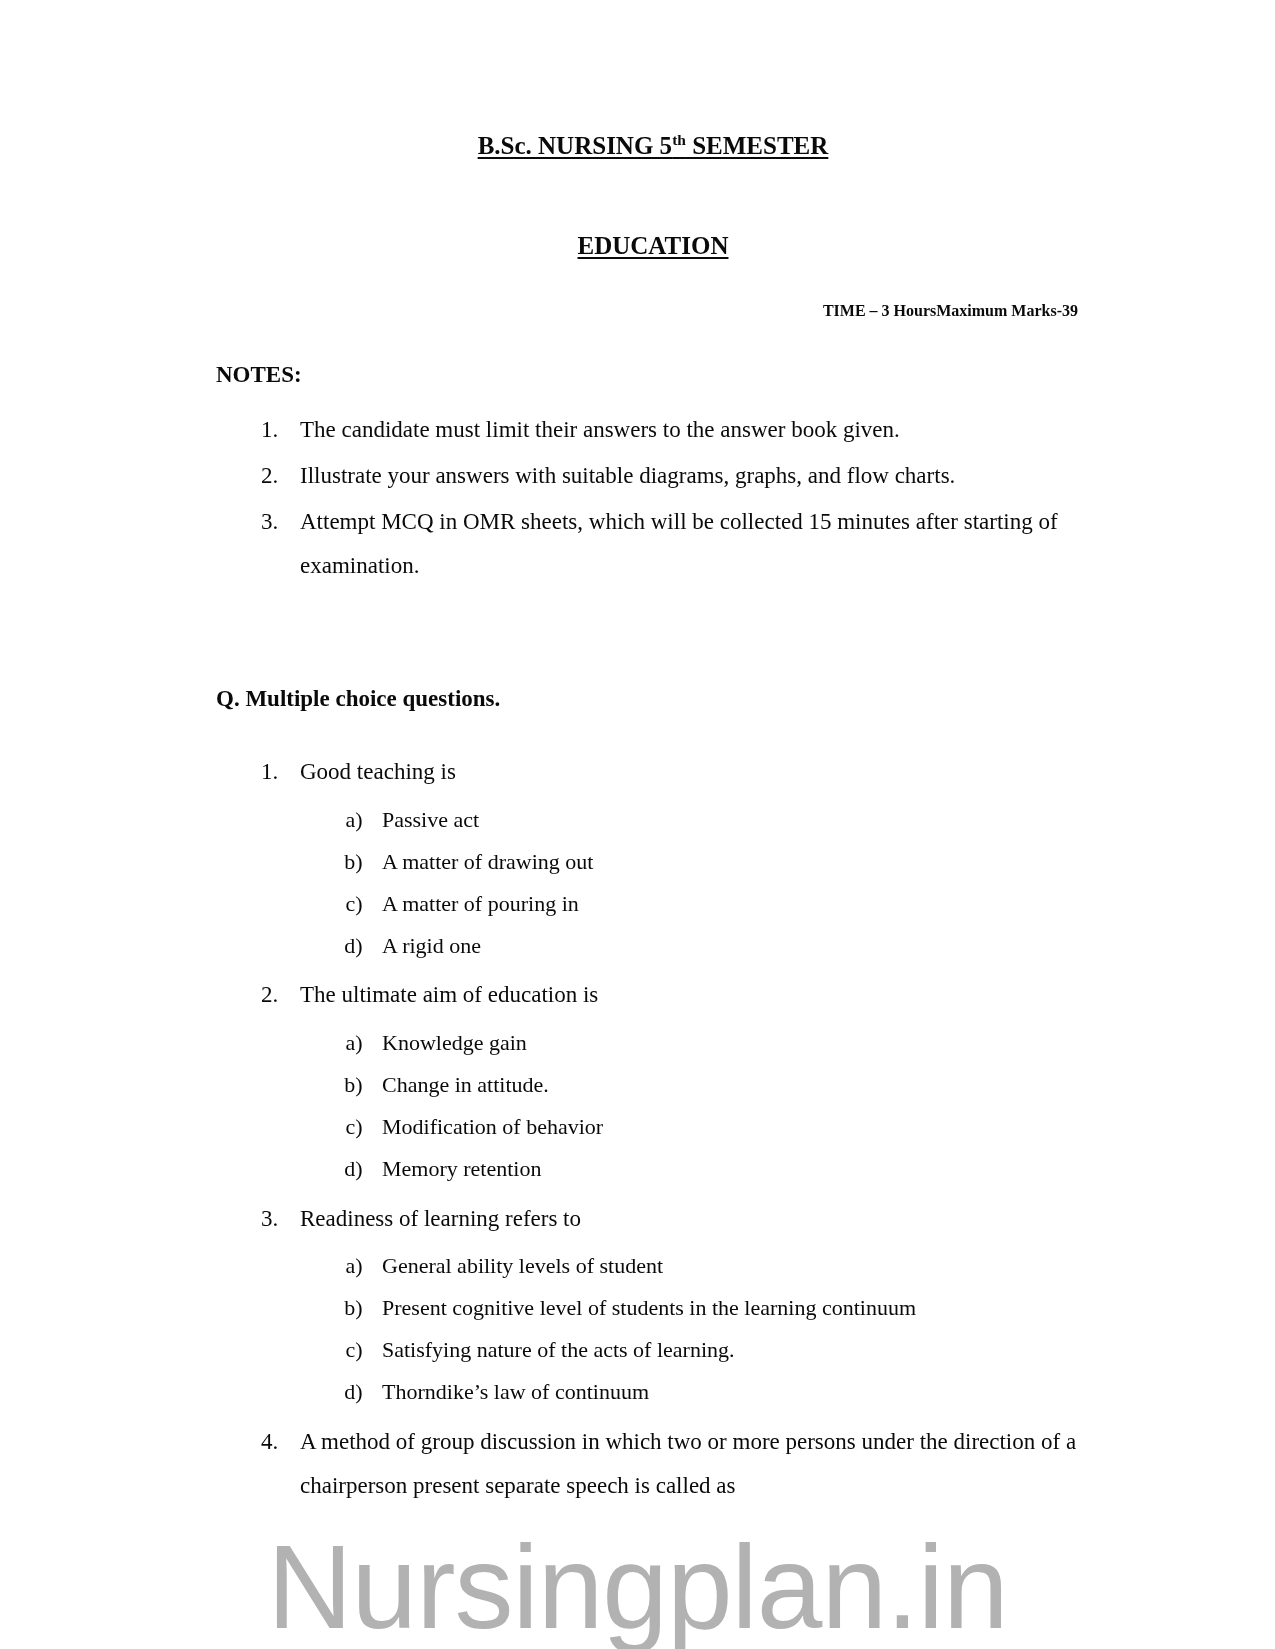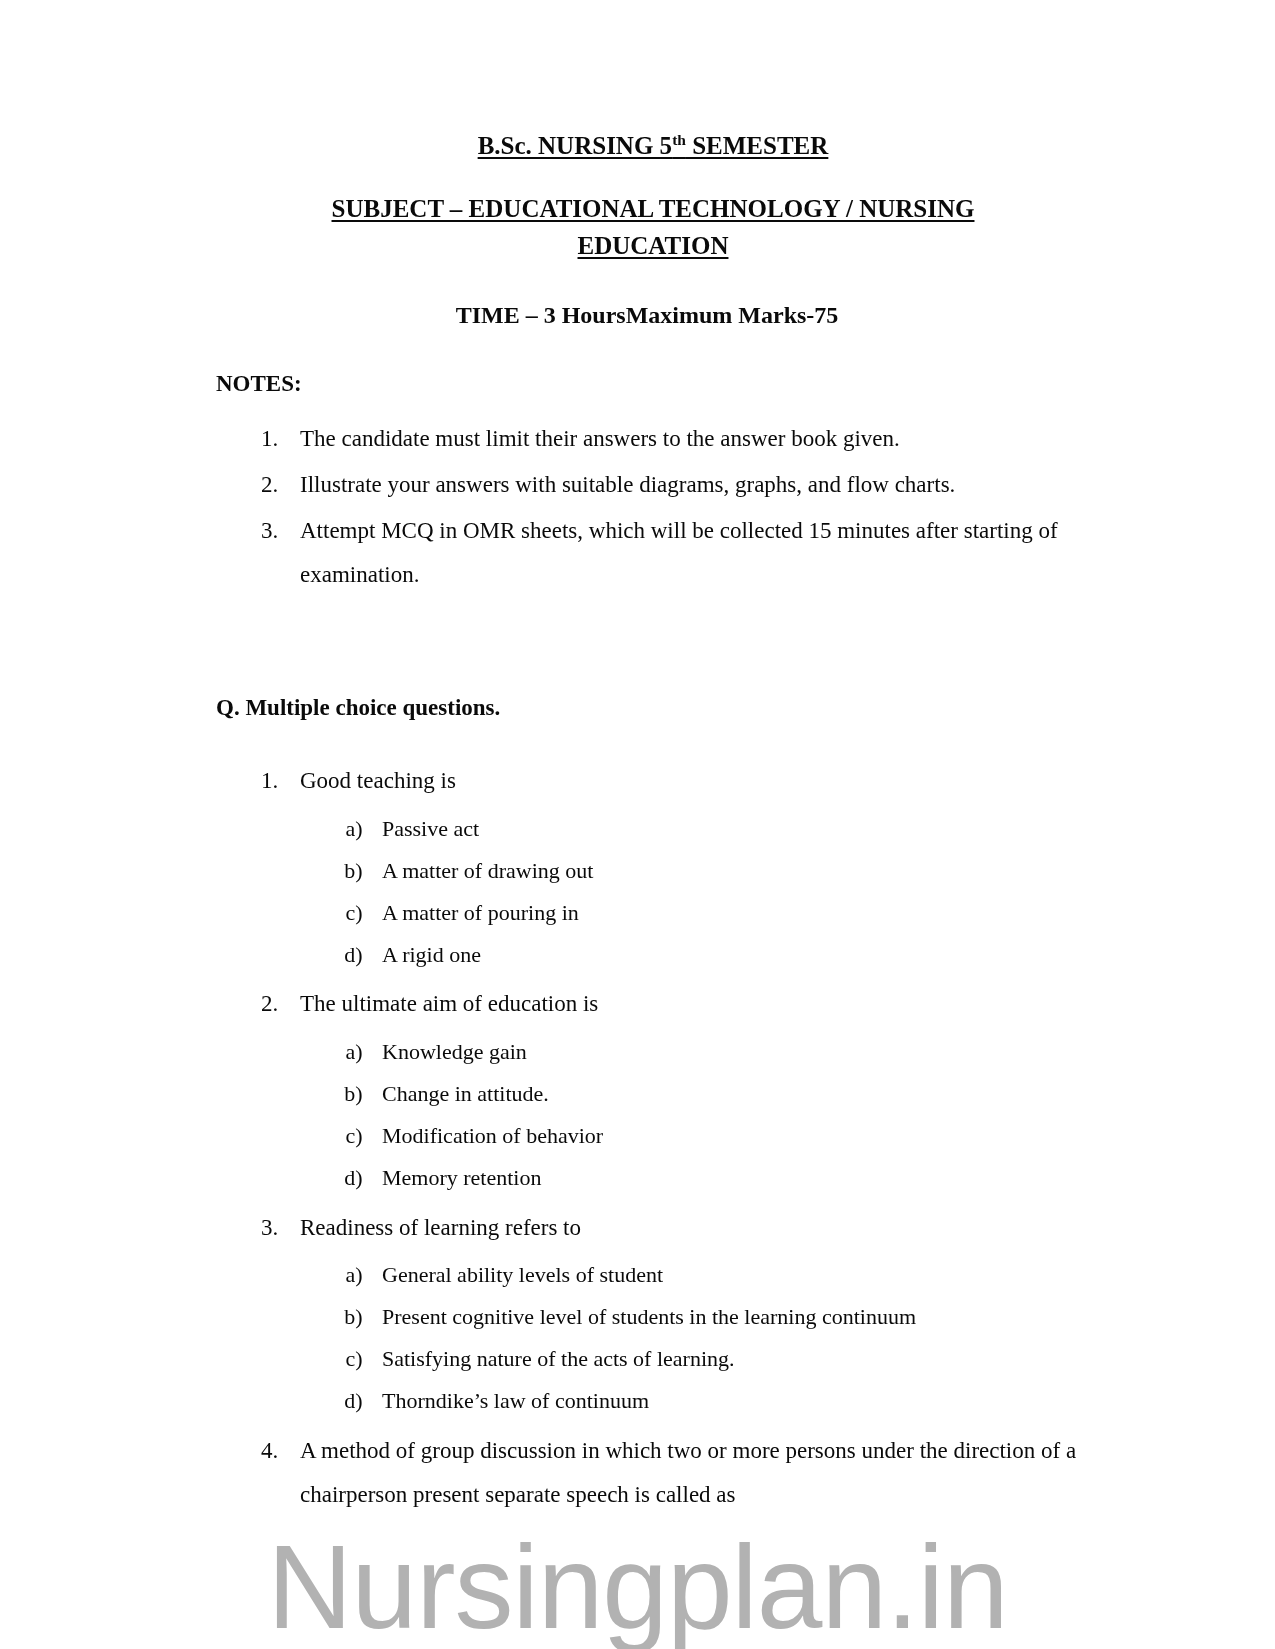--- a/index.html
+++ b/index.html
@@ -49,24 +49,24 @@
     margin: 0 0 38px 0;
   }
   .doc-subtitle .u {
     text-decoration: underline;
     text-underline-offset: 3px;
   }
 
   
   .meta-row {
     display: flex;
-    justify-content: center;
+    justify-content: flex-end;
     align-items: baseline;
     font-weight: bold;
-    font-size: 24px;
+    font-size: 16px;
     margin: 0 0 42px 0;
   }
   .meta-row .left  { white-space: pre; }
   .meta-row .right { white-space: pre; padding-right: 12px; }
 
   .section-head {
     font-weight: bold;
     font-size: 23px;
     margin: 0 0 20px 0;
   }
@@ -144,25 +144,25 @@
 </style>
 </head>
 <body>
 
 <div class="page">
 
   <div class="content">
 
     <h1 class="doc-title"><span class="u"><span>B.Sc. NURSING 5</span><sup>th</sup><span> SEMESTER</span></span></h1>
 
-    <h2 class="doc-subtitle"><span class="u">SUBJECT – EDUCATIONAL TECHNOLOGY / NURSING</span><br><span class="u">EDUCATION</span></h2>
+    <h2 class="doc-subtitle"><br><span class="u">EDUCATION</span></h2>
 
     <div class="meta-row">
       <span class="left">TIME – 3 Hours</span>
-      <span class="right">Maximum Marks-75</span>
+      <span class="right">Maximum Marks-39</span>
     </div>
 
     <div class="section-head">NOTES:</div>
 
     <ol class="notes">
       <li>The candidate must limit their answers to the answer book given.</li>
       <li>Illustrate your answers with suitable diagrams, graphs, and flow charts.</li>
       <li>Attempt MCQ in OMR sheets, which will be collected 15 minutes after starting of examination.</li>
     </ol>
 

